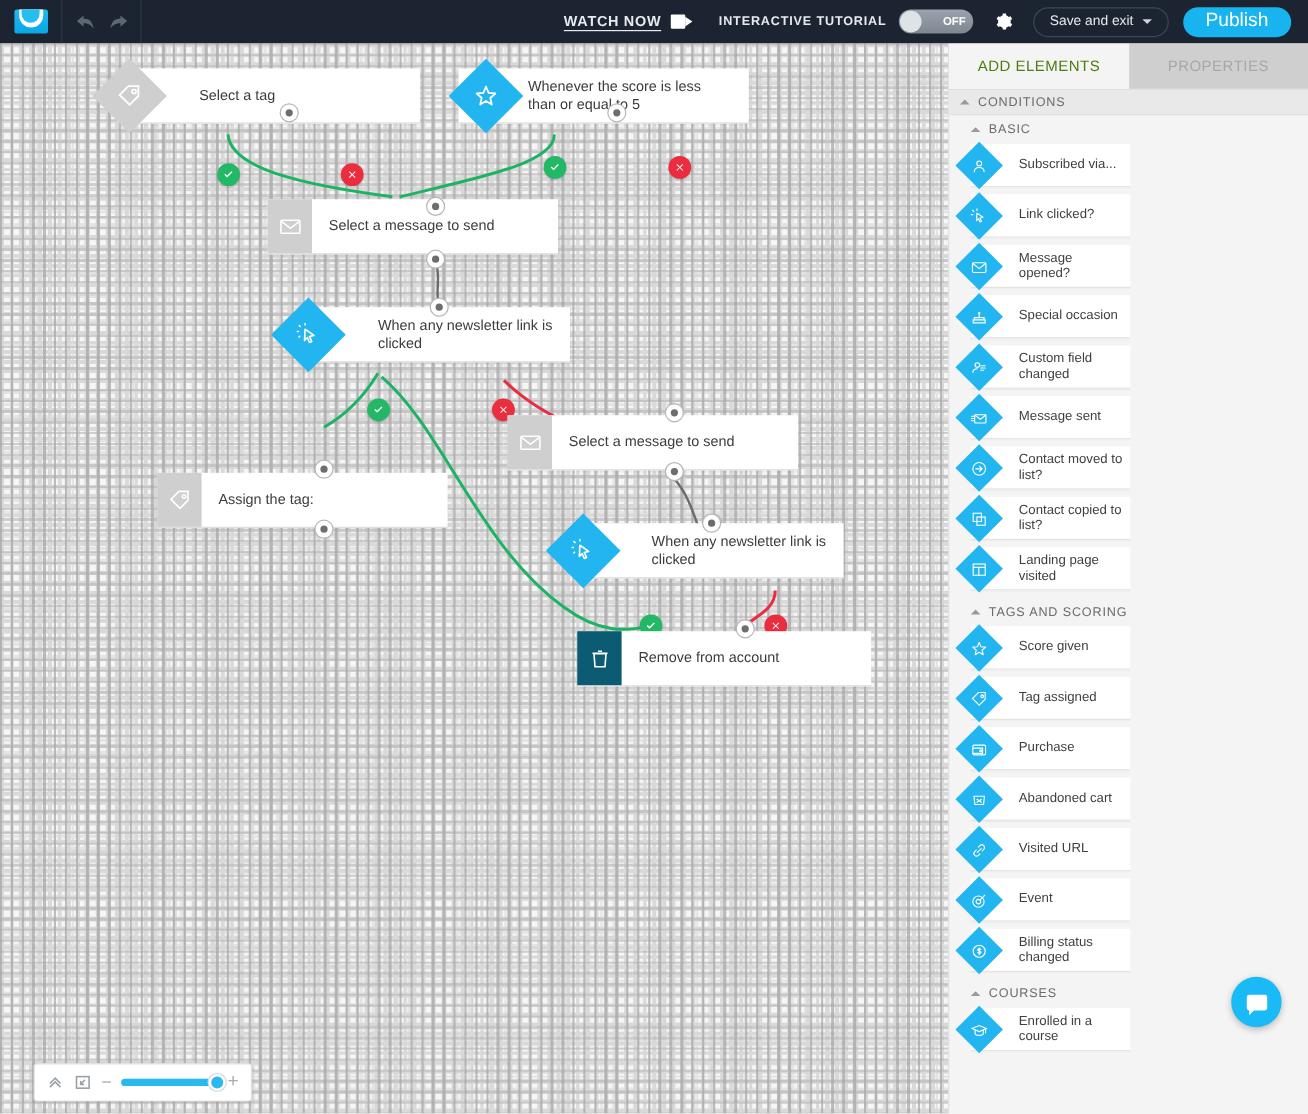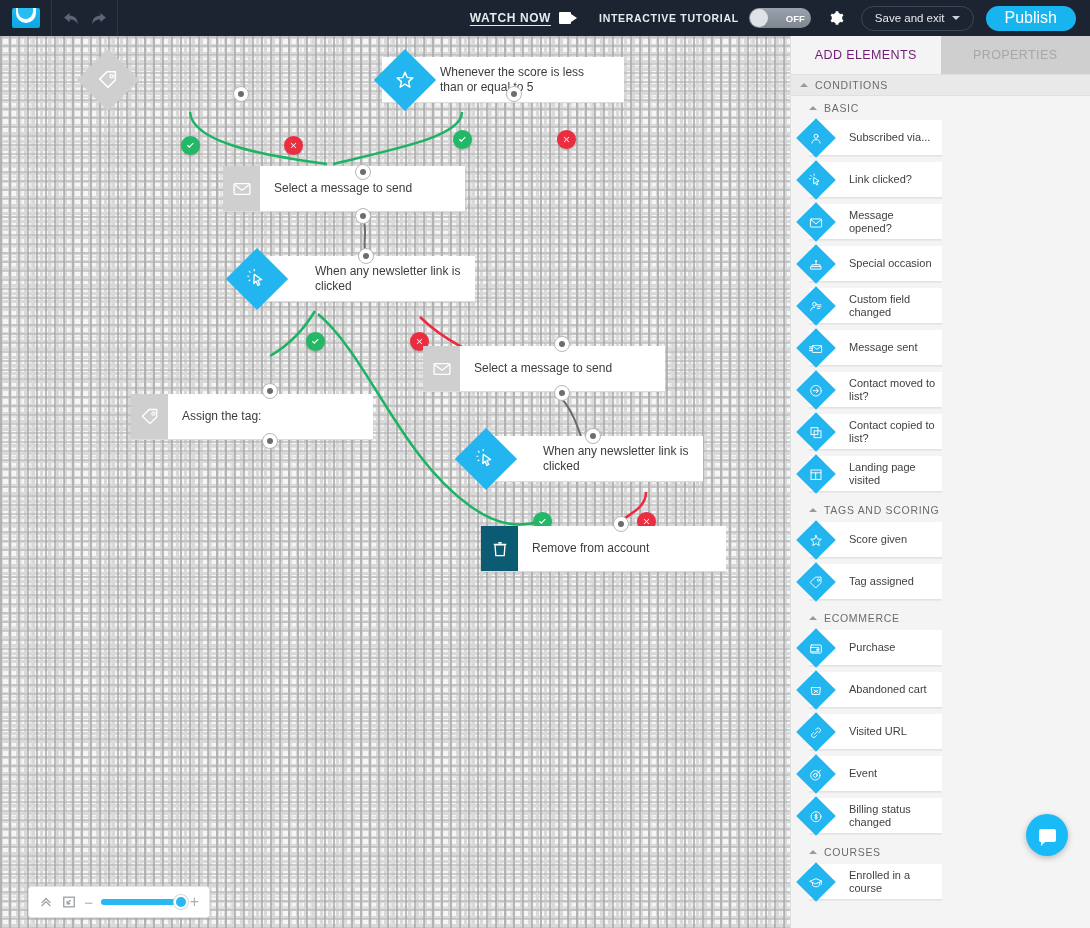--- a/index.html
+++ b/index.html
@@ -168,21 +168,21 @@
      background:#28b9f2; border:2px solid #fff; box-shadow:0 0 0 1px #d6dadd; }
 
   
   .sidebar {
     position:absolute; left:790px; top:36px; width:300px; height:892px;
     background:#f4f4f4; border-left:1px solid #e0e0e0; overflow:hidden;
   }
   .sb-tabs { display:flex; height:38px; }
   .sb-tab {
     flex:1; display:flex; align-items:center; justify-content:center;
-    font-size:12.5px; letter-spacing:.4px; color:#701a75; background:#f4f4f4;
+    font-size:12.5px; letter-spacing:.4px; color:#4d7c0f; background:#f4f4f4;
   }
   .sb-tab.inactive { background:#cfcfcf; color:#a7a7a7; }
 
   .sb-group-head {
     height: 22px; background:#e9e9e9; display:flex; align-items:center; gap:7px;
     padding-left:9px; font-size:10.5px; letter-spacing:.7px; color:#6b6b6b;
     border-top:1px solid #e0e0e0; border-bottom:1px solid #e0e0e0;
   }
   .sb-sub-head {
     height: 24px; display:flex; align-items:center; gap:7px;
@@ -279,20 +279,23 @@
 
       <path d="M318,278 C368,320 400,420 470,470 C500,492 522,490 540,486" stroke="#1cb463" stroke-width="2.5" fill="none"></path>
 
       <path d="M420,281 C460,320 520,336 561,344" stroke="#ec2b3f" stroke-width="2.5" fill="none"></path>
 
       <path d="M561,362 C576,378 580,400 592,432" stroke="#6b6b6b" stroke-width="2" fill="none"></path>
 
       <path d="M646,456 C646,476 620,480 621,488" stroke="#ec2b3f" stroke-width="2.5" fill="none"></path>
     </svg>
 
+    <div class="node" style="left:108px; top:21px; width:242px; height:46px;">
+      <div class="label" style="padding-left:58px;">Select a tag</div>
+    </div>
     <div class="diamond-ico" style="left:108px; top:44px; background:#cfcfcf; margin-left:-22px; margin-top:-22px;">
       <svg viewBox="0 0 24 24">
         <path d="M3 11 L11 3 H20 V12 L12 20 Z" fill="none" stroke="#fff" stroke-width="1.7"></path>
         <circle cx="16" cy="8" r="1.9" fill="none" stroke="#fff" stroke-width="1.5"></circle>
       </svg>
     </div>
     <div class="dot-conn" style="left:233px; top:50px;"></div>
     <div class="badge yes" style="left:181px; top:100px;">
       <svg viewBox="0 0 16 16">
           <path d="M6.2 11.6 2.8 8.2l1.2-1.2 2.2 2.2 5.3-5.3 1.2 1.2z"></path>
@@ -552,24 +555,20 @@
           <div class="sb-item">
             <span class="sb-dia">
               <svg viewBox="0 0 24 24" class="" fill="none" stroke="#fff" stroke-width="1.5" stroke-linecap="round">
                 <path d="M3 11 L11 3 H20 V12 L12 20 Z"></path>
                 <circle cx="16" cy="8" r="1.8"></circle>
               </svg>
             </span>
             <span class="txt">Tag assigned</span>
           </div>
         </div>
-        <div class="sb-sub-head">
-          <span class="tri-up"></span>
-          <span>ECOMMERCE</span>
-        </div>
         <div class="sb-grid">
           <div class="sb-item">
             <span class="sb-dia">
               <svg viewBox="0 0 24 24" class="" fill="none" stroke="#fff" stroke-width="1.5" stroke-linecap="round">
                 <rect x="3.5" y="6" width="17" height="13" rx="1.6"></rect>
                 <path d="M3.5 10h13v7h-13"></path>
                 <circle cx="14" cy="13.5" r="1.3"></circle>
               </svg>
             </span>
             <span class="txt">Purchase</span>

